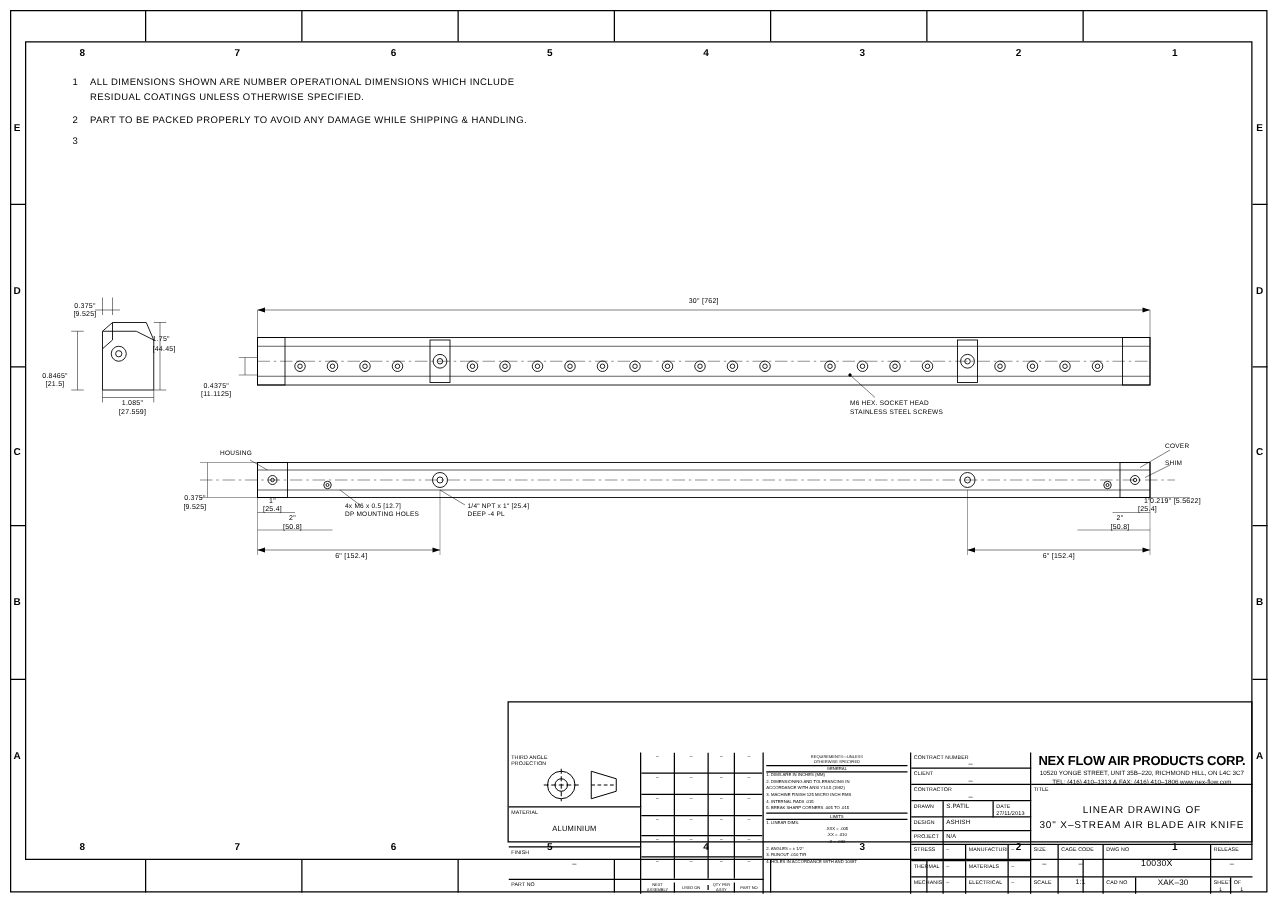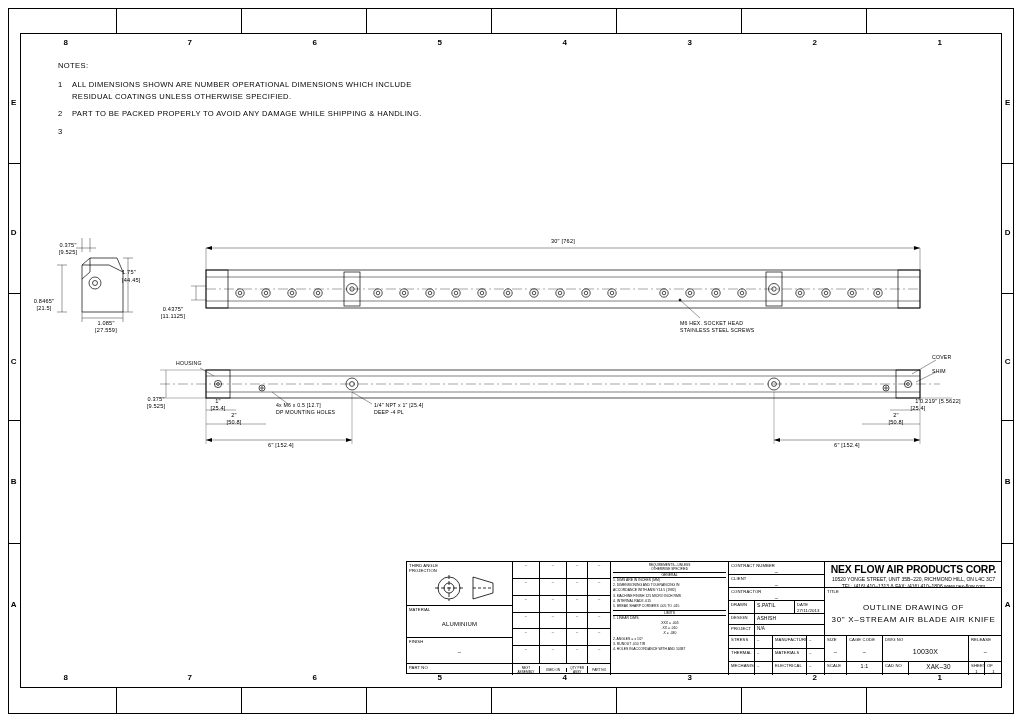--- a/index.html
+++ b/index.html
@@ -96,20 +96,21 @@
     font-size: 4.4px;
     line-height: 1.25;
   }
   #titleblock .cell {
     position: absolute;
     box-sizing: border-box;
     border-right: .8px solid #000;
     border-bottom: .8px solid #000;
     padding: 1px 2px;
     overflow: hidden;
+    margin-top: 40px;
   }
   .tb-key {
     font-size: 4.2px;
     letter-spacing: .1px;
   }
   .tb-val {
     font-size: 6px;
     text-align: center;
     letter-spacing: .2px;
   }
@@ -193,21 +194,20 @@
   <div class="tick-h" style="left:8px;top:163px;width:12px;"></div>
   <div class="tick-h" style="left:8px;top:293px;width:12px;"></div>
   <div class="tick-h" style="left:8px;top:420px;width:12px;"></div>
   <div class="tick-h" style="left:8px;top:543px;width:12px;"></div>
   <div class="tick-h" style="left:1002px;top:163px;width:12px;"></div>
   <div class="tick-h" style="left:1002px;top:293px;width:12px;"></div>
   <div class="tick-h" style="left:1002px;top:420px;width:12px;"></div>
   <div class="tick-h" style="left:1002px;top:543px;width:12px;"></div>
 
   <div id="notes">
-    <div class="title">NOTES:</div>
     <div class="note">
       <div class="num">1</div>
       <div class="txt">ALL DIMENSIONS SHOWN ARE NUMBER OPERATIONAL DIMENSIONS WHICH INCLUDE
 RESIDUAL COATINGS UNLESS OTHERWISE SPECIFIED.</div>
     </div>
     <div class="note">
       <div class="num">2</div>
       <div class="txt">PART TO BE PACKED PROPERLY TO AVOID ANY DAMAGE WHILE SHIPPING &amp; HANDLING.</div>
     </div>
     <div class="note">
@@ -566,21 +566,21 @@
     </div>
 
     <div class="cell" style="left:418px;top:0;width:177px;height:26px;border-right:none;">
       <div class="company-name">NEX FLOW AIR PRODUCTS CORP.</div>
       <div class="company-addr">10520 YONGE STREET, UNIT 35B–220, RICHMOND HILL, ON L4C 3C7</div>
       <div class="company-addr">TEL: (416) 410–1313 &amp; FAX: (416) 410–1806  www.nex-flow.com</div>
     </div>
 
     <div class="cell" style="left:418px;top:26px;width:177px;height:48px;border-right:none;">
       <span class="tb-key">TITLE</span>
-      <div class="drawing-title" style="margin-top:7px;">OUTLINE DRAWING OF</div>
+      <div class="drawing-title" style="margin-top:7px;">LINEAR DRAWING OF</div>
       <div class="drawing-title">30" X–STREAM AIR BLADE AIR KNIFE</div>
     </div>
 
     <div class="cell" style="left:418px;top:74px;width:22px;height:26px;">
       <span class="tb-key">SIZE</span>
       <div class="tb-val" style="margin-top:6px;">–</div>
     </div>
     <div class="cell" style="left:440px;top:74px;width:36px;height:26px;">
       <span class="tb-key">CAGE CODE</span>
       <div class="tb-val" style="margin-top:6px;">–</div>

